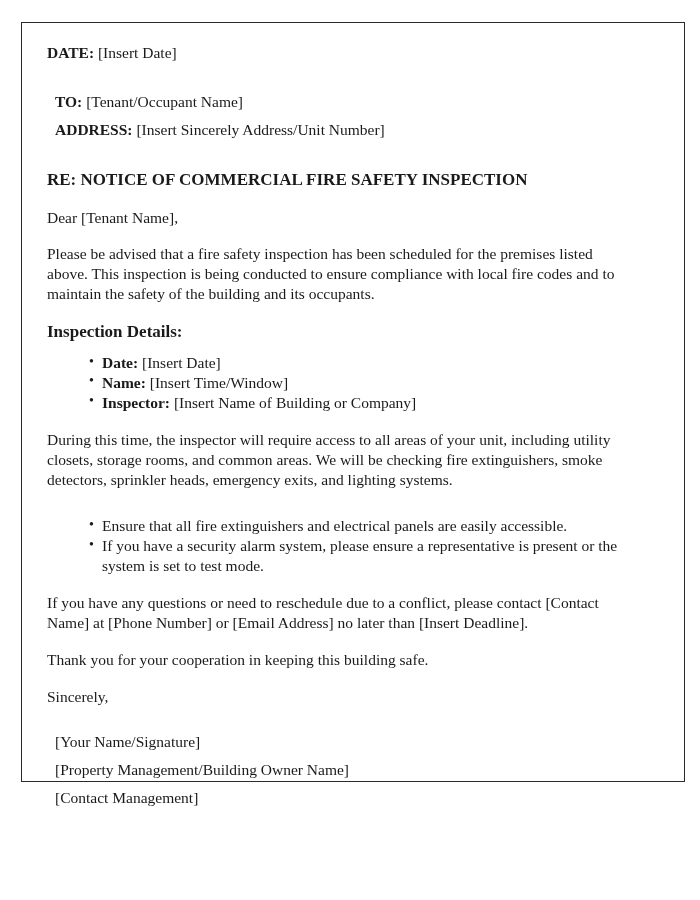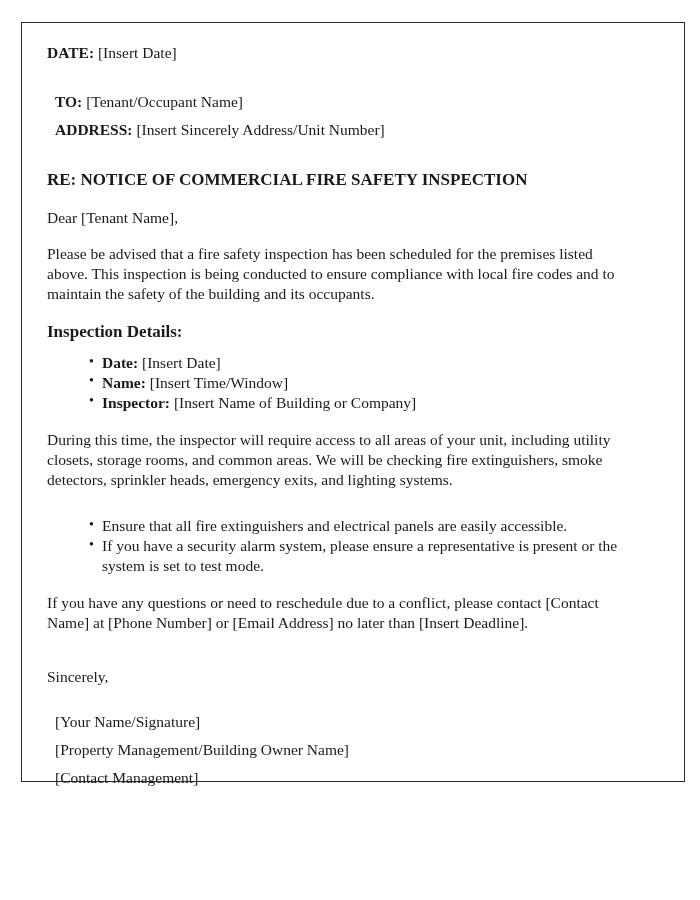--- a/index.html
+++ b/index.html
@@ -161,20 +161,21 @@
       <li>Ensure that all fire extinguishers and electrical panels are easily accessible.</li>
       <li>If you have a security alarm system, please ensure a representative is present or the system is set to test mode.</li>
     </ul>
 
     <div class="gap-md"></div>
 
     <p class="para">If you have any questions or need to reschedule due to a conflict, please contact [Contact Name] at [Phone Number] or [Email Address] no later than [Insert Deadline].</p>
 
     <div class="gap-md"></div>
 
+    <p class="para">Thank you for your cooperation in keeping this building safe.</p>
 
     <div class="gap-md"></div>
 
     <p class="para">Sincerely,</p>
 
     <div class="gap-md"></div>
 
     <p class="stack-line">[Your Name/Signature]</p>
     <p class="stack-line">[Property Management/Building Owner Name]</p>
     <p class="stack-line">[Contact Management]</p>

